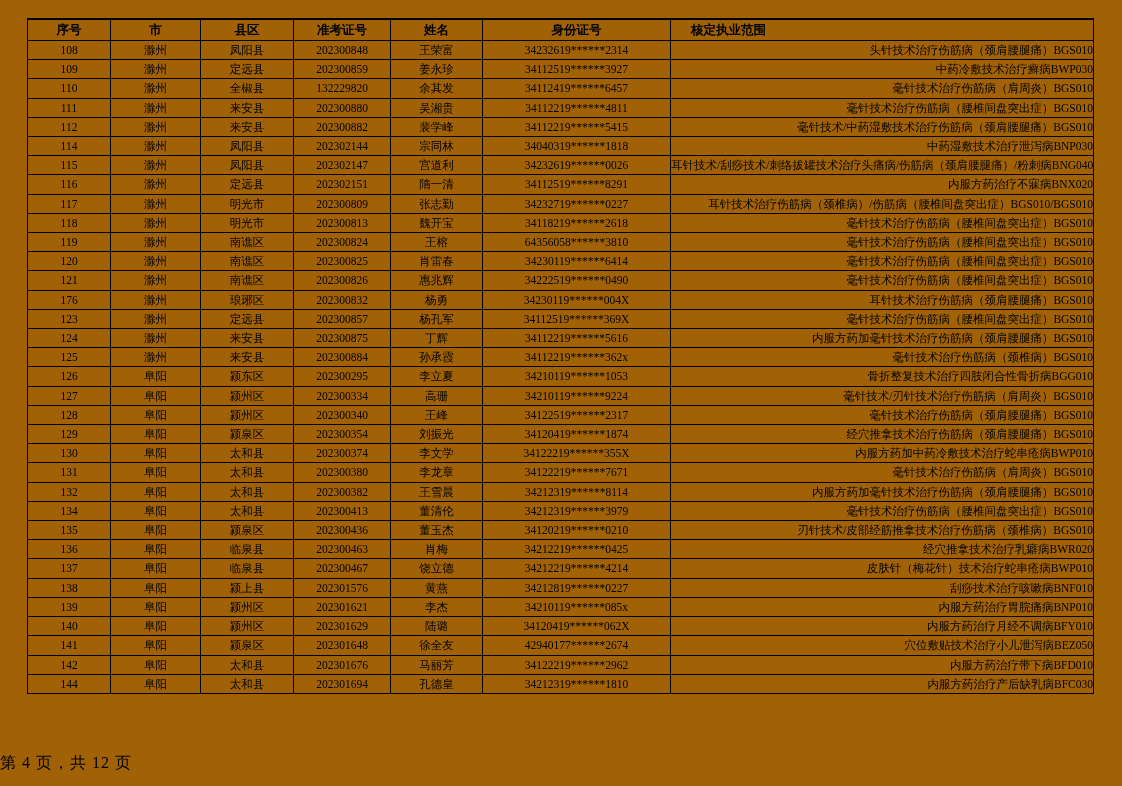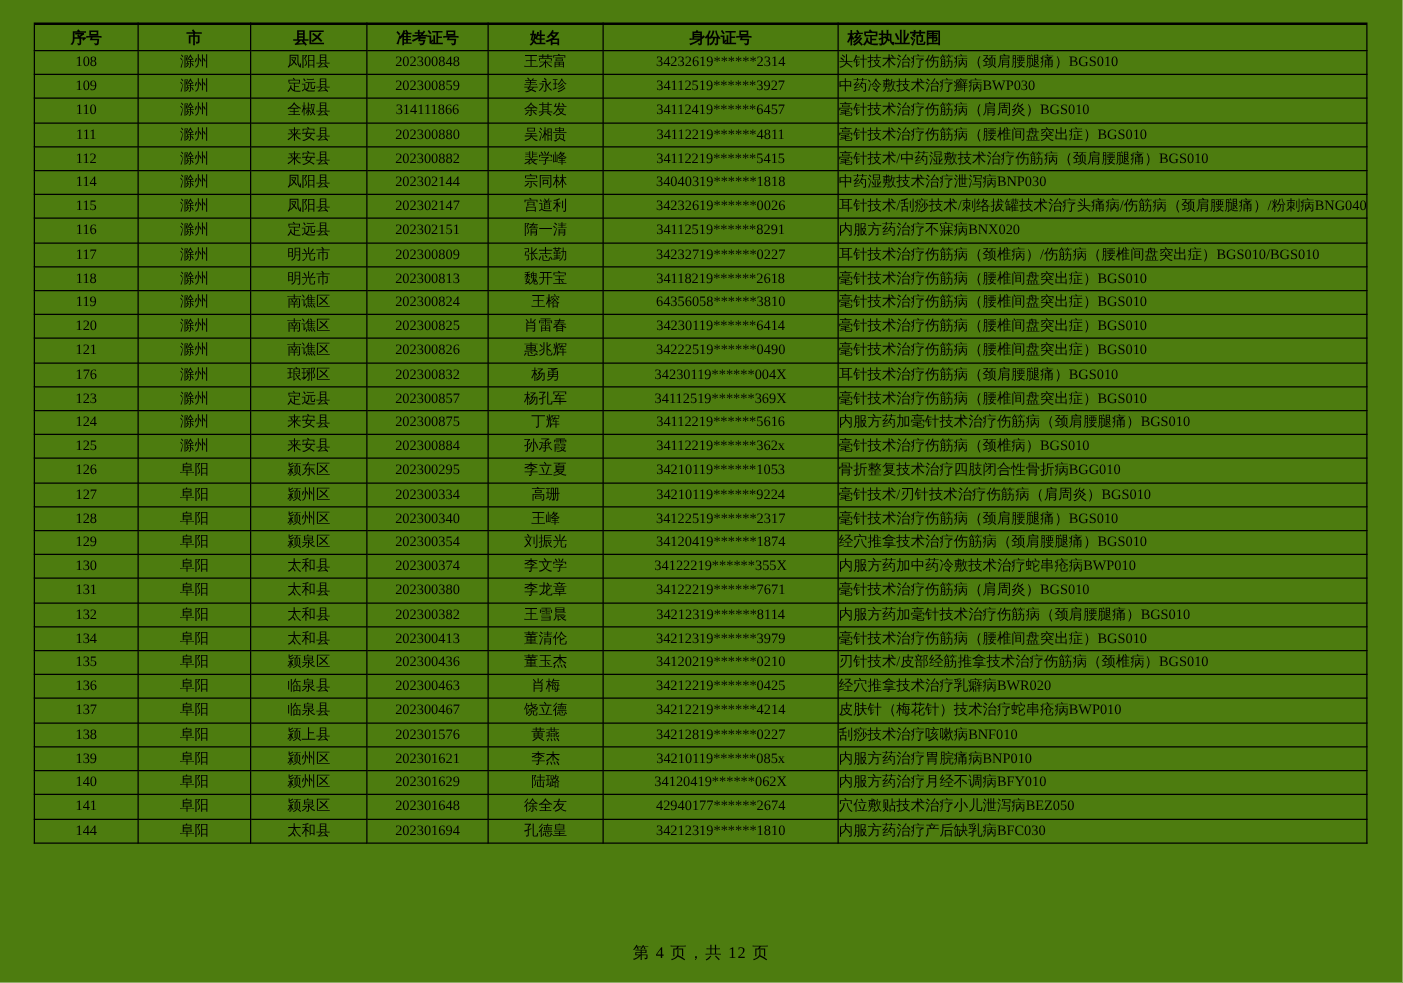--- a/index.html
+++ b/index.html
@@ -1,44 +1,44 @@
 <!DOCTYPE html>
 <html><head>
 <meta charset="utf-8">
 <style>
   html,body{margin:0;padding:0;background:#ffffff;}
   body{
     width:1122px;height:786px;overflow:hidden;color:#000;
     font-family:"Liberation Serif","DejaVu Serif",serif;
   }
-  .page{position:relative;width:1122px;height:786px;background:#4d7c0f;}
+  .page{position:relative;width:1122px;height:786px;background:#a16207;}
   table.reg{
     position:absolute;left:27px;top:18px;width:1066px;
     border-collapse:collapse;table-layout:fixed;
     border:1px solid #000;border-top:2.5px solid #000;
   }
   .reg th,.reg td{
     border:1px solid #000;
     padding:0;margin:0;
     overflow:hidden;white-space:nowrap;
     font-size:11.5px;line-height:18.2px;height:18.2px;
     font-weight:normal;
   }
   .reg thead th{
     height:20px;line-height:20px;
     font-weight:bold;font-size:12.5px;
     border-bottom:1.5px solid #000;
     text-align:center;
   }
   .c-center{text-align:center;}
-  .c-scope{text-align:left;padding-left:3px;}
-  .reg thead th.c-scope{text-align:left;padding-left:7px;}
+  .c-scope{text-align:right;padding-left:3px;}
+  .reg thead th.c-scope{text-align:left;padding-left:20px;}
   .footer{
     position:absolute;left:0;top:753px;width:1122px;
-    text-align:center;font-size:13px;letter-spacing:1px;
+    font-size:16px;letter-spacing:1px;
   }
 </style>
 </head>
 <body>
 
 <div class="page">
   <table class="reg">
     <colgroup>
       <col style="width:83px">
       <col style="width:90px">
@@ -76,21 +76,21 @@
         <td class="c-center">定远县</td>
         <td class="c-center">202300859</td>
         <td class="c-center">姜永珍</td>
         <td class="c-center">34112519******3927</td>
         <td class="c-scope">中药冷敷技术治疗癣病BWP030</td>
       </tr>
         <tr>
         <td class="c-center">110</td>
         <td class="c-center">滁州</td>
         <td class="c-center">全椒县</td>
-        <td class="c-center">314111866</td>
+        <td class="c-center">132229820</td>
         <td class="c-center">余其发</td>
         <td class="c-center">34112419******6457</td>
         <td class="c-scope">毫针技术治疗伤筋病（肩周炎）BGS010</td>
       </tr>
         <tr>
         <td class="c-center">111</td>
         <td class="c-center">滁州</td>
         <td class="c-center">来安县</td>
         <td class="c-center">202300880</td>
         <td class="c-center">吴湘贵</td>
@@ -341,20 +341,29 @@
         <td class="c-scope">内服方药治疗月经不调病BFY010</td>
       </tr>
         <tr>
         <td class="c-center">141</td>
         <td class="c-center">阜阳</td>
         <td class="c-center">颍泉区</td>
         <td class="c-center">202301648</td>
         <td class="c-center">徐全友</td>
         <td class="c-center">42940177******2674</td>
         <td class="c-scope">穴位敷贴技术治疗小儿泄泻病BEZ050</td>
+      </tr>
+        <tr>
+        <td class="c-center">142</td>
+        <td class="c-center">阜阳</td>
+        <td class="c-center">太和县</td>
+        <td class="c-center">202301676</td>
+        <td class="c-center">马丽芳</td>
+        <td class="c-center">34122219******2962</td>
+        <td class="c-scope">内服方药治疗带下病BFD010</td>
       </tr>
         <tr>
         <td class="c-center">144</td>
         <td class="c-center">阜阳</td>
         <td class="c-center">太和县</td>
         <td class="c-center">202301694</td>
         <td class="c-center">孔德皇</td>
         <td class="c-center">34212319******1810</td>
         <td class="c-scope">内服方药治疗产后缺乳病BFC030</td>
       </tr>

